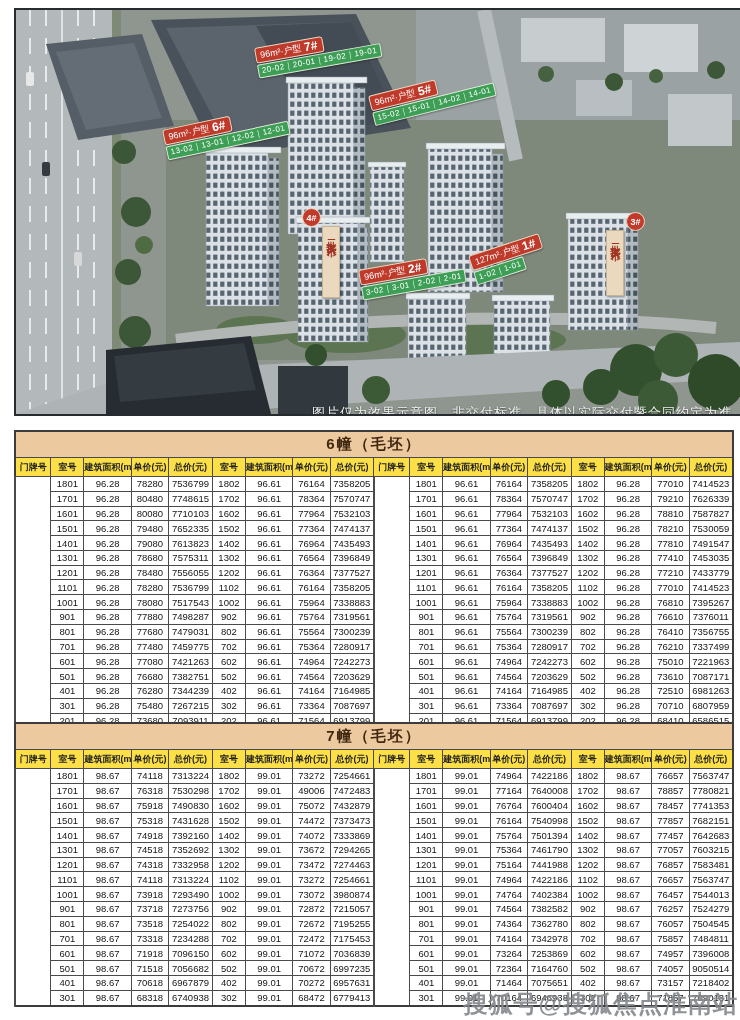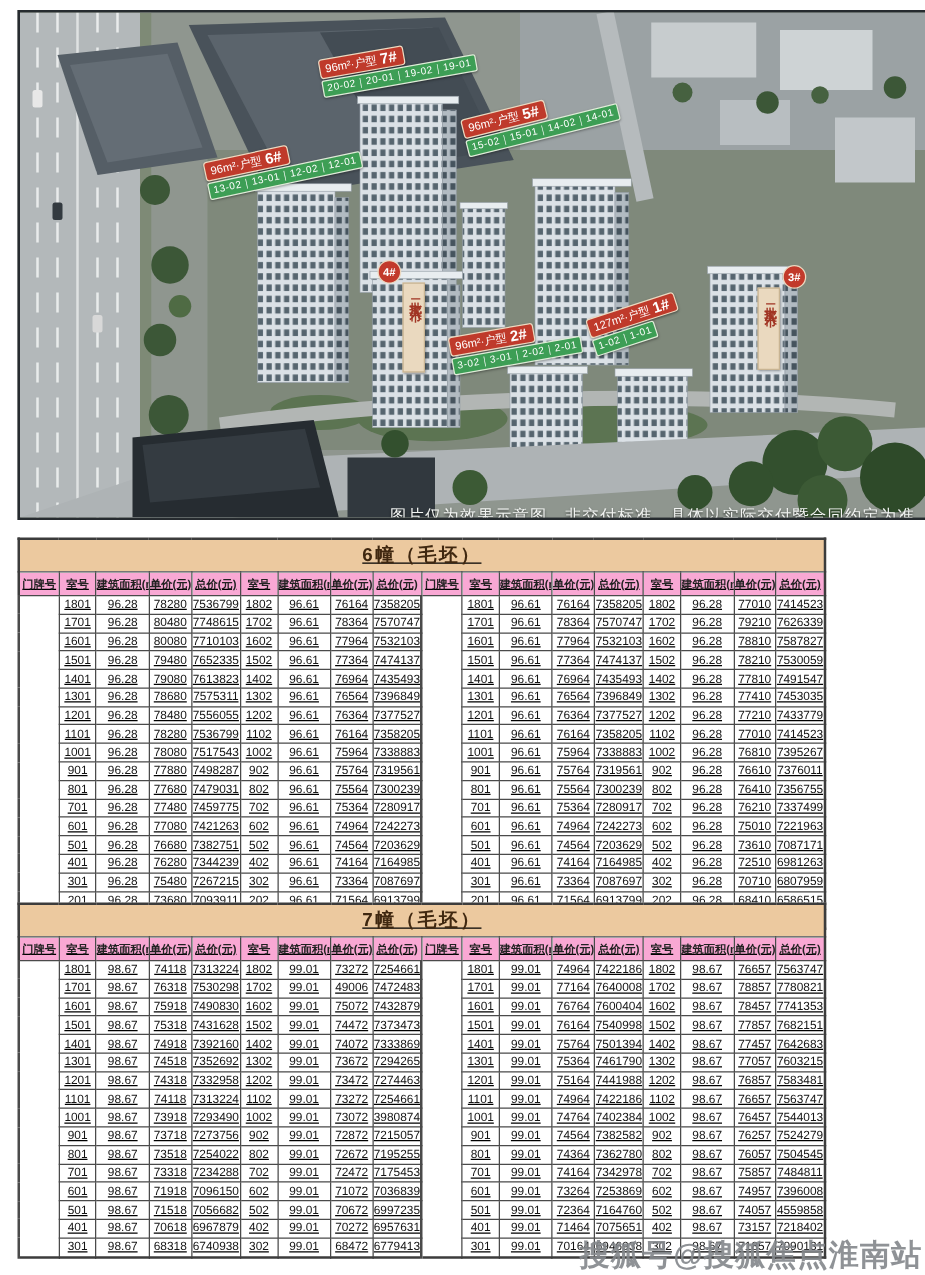--- a/index.html
+++ b/index.html
@@ -24,30 +24,30 @@
   .v-banner{position:absolute;background:#ead9bf;border:1px solid #c8b493;color:#a13524;
             writing-mode:vertical-rl;font-size:10px;font-weight:700;letter-spacing:2px;
             padding:4px 1px;z-index:4;box-shadow:1px 1px 2px rgba(0,0,0,.4);}
   .num-marker{position:absolute;width:17px;height:17px;border-radius:50%;background:#c23a2b;
               border:1px solid #ecd9c0;color:#fff;font-size:9px;font-weight:700;
               display:flex;align-items:center;justify-content:center;z-index:6;}
   .caption{position:absolute;right:10px;top:394px;color:#f2f4f2;font-size:13px;
            letter-spacing:1px;text-shadow:0 1px 2px rgba(0,0,0,.7);z-index:6;white-space:nowrap;}
 
   
-  .price-table{position:absolute;left:14px;width:647px;text-decoration:underline;}
+  .price-table{position:absolute;left:14px;width:720px;}
   .tbl-6{top:430px;}
   .tbl-7{top:722px;}
   table{width:100%;border-collapse:collapse;table-layout:fixed;
         border:2px solid #3c3c3c;background:#fff;}
   th,td{border:1px solid #4a4a4a;text-align:center;vertical-align:middle;
         overflow:hidden;white-space:nowrap;}
   th.title{background:#ecc99f;color:#402810;font-size:15px;font-weight:700;
            padding:3px 0;letter-spacing:2px;}
-  tr.hdr th{background:#f9a8d4;color:#222;font-size:9px;font-weight:700;padding:2.5px 0;}
+  tr.hdr th{background:#fde047;color:#222;font-size:9px;font-weight:700;padding:2.5px 0;}
   td{font-size:9.5px;color:#141414;padding:1.4px 0;}
   td.door{font-size:10px;font-weight:700;border-left-width:2px;border-right-width:1px;padding-left:44px;}
   col.c-door{width:5%;}
   col.c-room{width:4.6%;}
   col.c-area{width:6.6%;}
   col.c-unit{width:5.2%;}
   col.c-total{width:6.1%;}
 
   .watermark{position:absolute;right:2px;top:988px;color:#83878b;opacity:.9;
              font-size:24px;font-weight:700;letter-spacing:1px;z-index:10;}
@@ -899,21 +899,21 @@
             <td>99.01</td>
             <td>70672</td>
             <td>6997235</td>
             <td>501</td>
             <td>99.01</td>
             <td>72364</td>
             <td>7164760</td>
             <td>502</td>
             <td>98.67</td>
             <td>74057</td>
-            <td>4559858</td>
+            <td>9050514</td>
           </tr>
           <tr>
             <td>401</td>
             <td>98.67</td>
             <td>70618</td>
             <td>6967879</td>
             <td>402</td>
             <td>99.01</td>
             <td>70272</td>
             <td>6957631</td>

